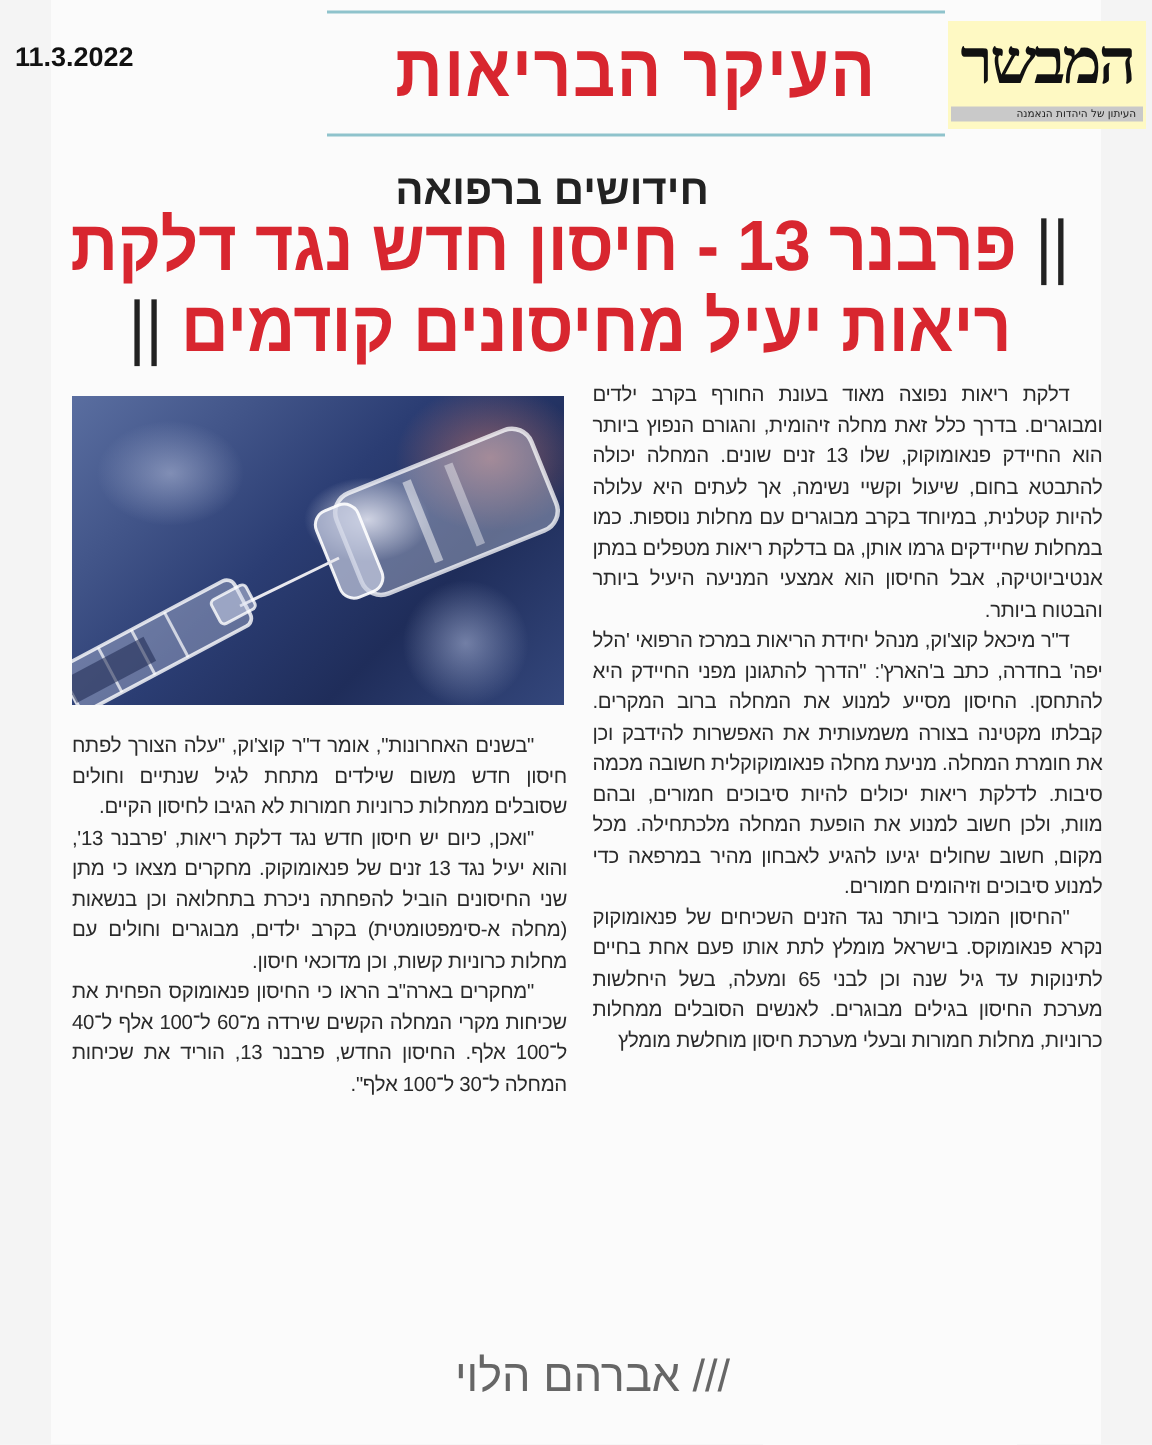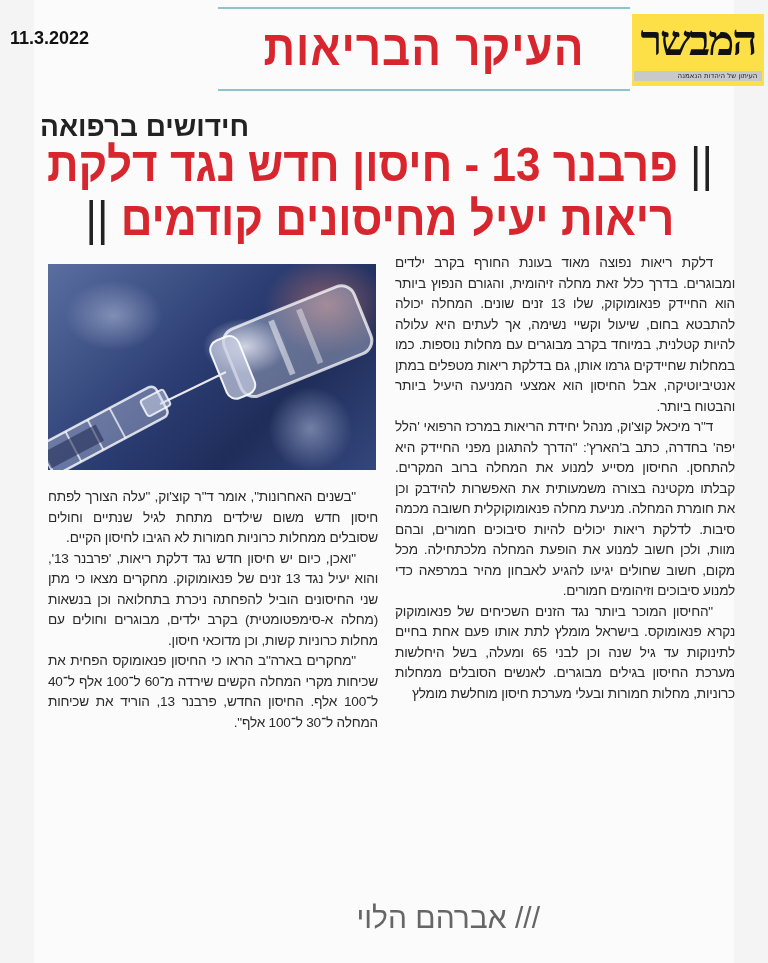--- a/index.html
+++ b/index.html
@@ -21,34 +21,34 @@
     .header-rule.bottom { top: 89px; }
 
     .section-title {
       position: absolute; left: 218px; top: 18px; width: 412px; text-align: center;
       direction: rtl; font-family: "Liberation Sans", sans-serif; font-weight: bold;
       font-size: 44px; color: #d8262f; letter-spacing: 1px; line-height: 60px;
       transform: scaleY(1.12);
     }
 
     .logo {
-      position: absolute; left: 632px; top: 14px; width: 132px; height: 72px; background: #fde047;
+      position: absolute; left: 632px; top: 14px; width: 132px; height: 72px; background: #fef9c3;
     }
     .logo-mark {
       position: absolute; left: 0; top: 0; width: 132px; height: 54px; text-align: center;
       direction: rtl; font-family: "DejaVu Serif", serif; font-weight: bold; font-size: 42px;
       color: #111; line-height: 54px; letter-spacing: -2px; transform: scaleX(1.05);
     }
     .logo-tagline {
       position: absolute; left: 2px; top: 57px; width: 128px; height: 10px; background: #c9c9c9;
       font-size: 7px; line-height: 10px; text-align: center; direction: rtl; color: #222; padding-left: 39px;
     }
 
     .kicker {
-      position: absolute; left: 40px; top: 110px; width: 656px; text-align: left; direction: rtl;
+      position: absolute; left: 40px; top: 110px; width: 656px; text-align: center; direction: rtl;
       font-family: "Liberation Sans", sans-serif; font-weight: bold; font-size: 28px; color: #222;
       line-height: 34px;
     }
     .headline {
       position: absolute; left: 40px; top: 142px; width: 680px; text-align: center; direction: rtl;
       font-family: "Liberation Sans", sans-serif; font-weight: bold; font-size: 44px; color: #d8262f;
       line-height: 50px; transform: scaleY(1.08);
     }
     .headline .bar { color: #222; font-weight: normal; }
 
@@ -67,21 +67,21 @@
       position: absolute; direction: rtl; text-align: justify;
       font-family: Liberation Sans, sans-serif; font-size: 13.6px; line-height: 20.5px; color: #2a2a2a;
       letter-spacing: -0.2px;
     }
     .col p { text-indent: 0; }
     .col p.indent { text-indent: 22px; }
     .col-right { left: 395px; top: 253px; width: 340px; }
     .col-left { left: 48px; top: 487px; width: 330px; }
 
     .byline {
-      position: absolute; left: 250px; top: 898px; width: 290px; direction: rtl;
+      position: absolute; left: 250px; top: 898px; width: 290px; text-align: center; direction: rtl;
       font-family: "Liberation Sans", sans-serif; font-size: 30px; color: #666; line-height: 40px;
     }
   </style>
 </head>
 <body>
 
 <div class="page"></div>
 
 <div class="date">11.3.2022</div>
 

